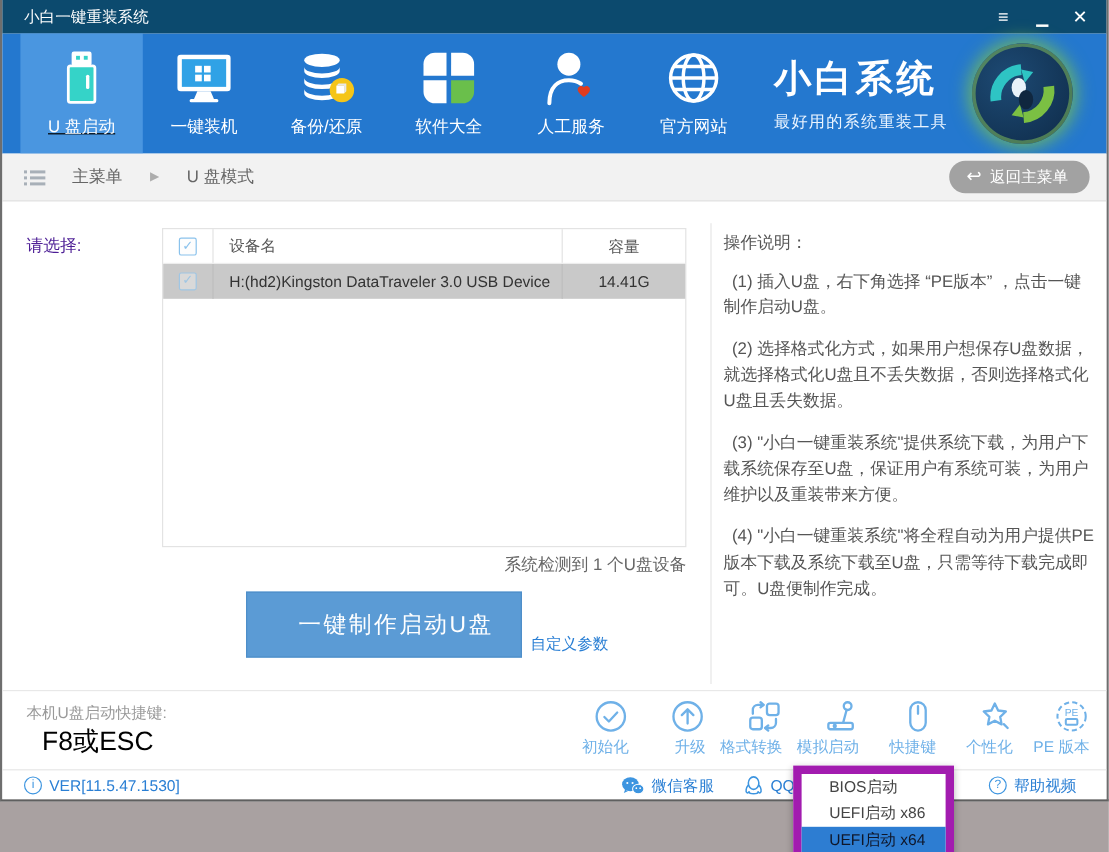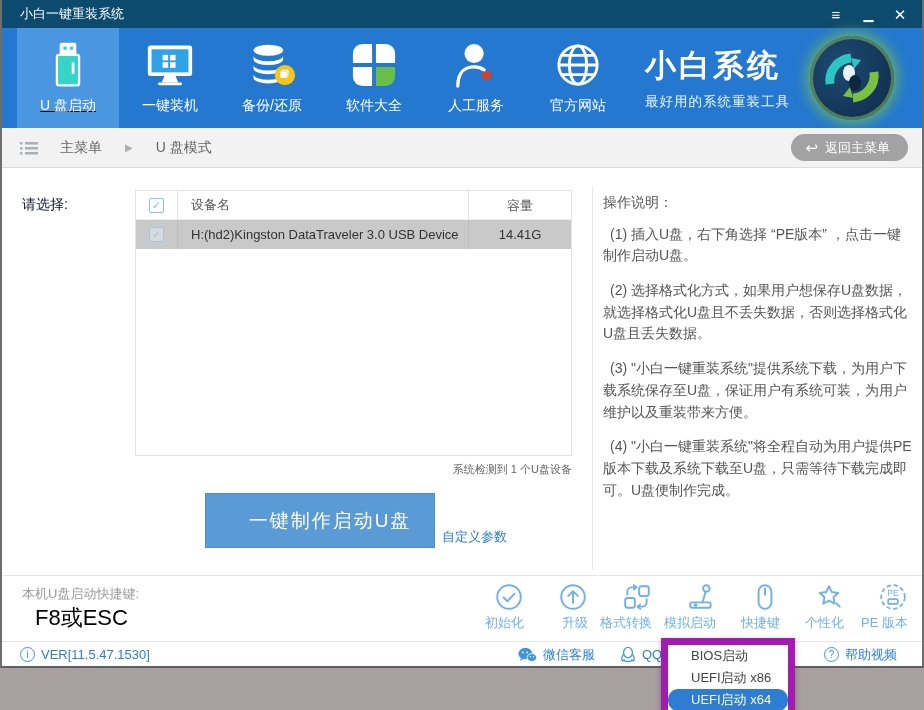--- a/index.html
+++ b/index.html
@@ -40,37 +40,37 @@
               border-bottom:1px solid #dcdcdc; display:flex; align-items:center; padding:0 14px 0 18px;gap:13px; }
   .crumb-text { color:#666; font-size:14px; margin-left:9px; }
   .crumb-sep { color:#adadad; font-size:10px; margin:0 10px; }
   .back-btn { margin-left:auto; background:#a2a2a2; color:#fff; border:none; border-radius:14px;
               height:27px; padding:0 18px 0 14px; font-size:13px; display:flex; align-items:center; gap:7px;
               cursor:pointer; font-family:inherit; }
   .back-btn .back-glyph { font-size:15px; line-height:1; }
 
   
   .content { position:absolute; left:0; top:168px; right:0; height:407px; background:#fff; }
-  .select-label { position:absolute; left:20px; top:28px; color:#0f172a; font-size:14px; }
+  .select-label { position:absolute; left:20px; top:28px; color:#4c1d95; font-size:14px; }
 
   .dev-table { position:absolute; left:133px; top:22px; width:437px; height:266px;
                border:1px solid #e3e3e3; background:#fff; font-size:13px; }
   .t-row { display:flex; align-items:center; height:29px; }
   .t-head { border-bottom:1px solid #ededed; color:#555; }
   .t-data { background:#c9c9c9; color:#333; }
   .col-cb { width:42px; display:flex; align-items:center; justify-content:center; border-right:1px solid #e3e3e3; height:100%; }
   .t-data .col-cb { border-right:1px solid #bdbdbd; }
   .col-name { flex:1; padding-left:13px; }
   .col-cap { width:103px; text-align:center; border-left:1px solid #e3e3e3; height:100%; line-height:29px; }
   .t-data .col-cap { border-left:1px solid #bdbdbd; }
   .cb { width:15px; height:15px; border:1px solid #8ac2ec; border-radius:2px; background:#fdfdfd;
         color:#8ac2ec; font-size:11px; line-height:13px; text-align:center; cursor:pointer; }
   .t-data .cb { background:#d9d9d9; border-color:#9fc6e4; color:#9fc6e4; }
 
-  .detect-text { position:absolute; left:300px; top:294px; width:270px; text-align:right; color:#666; font-size:11px; }
+  .detect-text { position:absolute; left:300px; top:294px; width:270px; text-align:right; color:#666; font-size:14px; }
 
   .make-btn { position:absolute; left:203px; top:325px; width:230px; height:55px; background:#5b9bd5;
               border:1px solid #4e8ec9; color:#fff; font-size:19px; letter-spacing:2px; cursor:pointer;
               font-family:inherit;padding-left:20px; }
   .custom-link { position:absolute; left:440px; top:360px; color:#2a7fd4; font-size:13px; text-decoration:none; cursor:pointer;text-align:right; }
 
   .v-divider { position:absolute; left:590px; top:18px; height:384px; border-left:1px solid #e7e7e7; }
 
   .instructions { position:absolute; left:601px; top:24px; width:309px; color:#555; font-size:14px; line-height:1.55; }
   .instructions .ins-title { margin-bottom:10px; }
@@ -92,21 +92,21 @@
               font-size:10px; line-height:13px; text-align:center; font-style:normal; }
   .st-version { left:18px; }
   .st-wechat { left:516px; }
   .st-qq { left:618px; }
   .st-help { left:822px; }
 
   
   .popup { position:absolute; left:661px; top:638px; width:134px; background:#fff;
            border:7px solid #a21caf; box-shadow:0 2px 6px rgba(0,0,0,.3); z-index:20; }
   .popup-item { height:22px; line-height:22px; padding-left:23px; font-size:13px; color:#444; cursor:pointer; }
-  .popup-item.selected { background:#2d7dd2; color:#fef9c3;border-radius:10px; }
+  .popup-item.selected { background:#2d7dd2; color:#0f172a; }
 
   svg { display:block; }
 </style>
 </head>
 <body>
 
 <div class="screen">
   <div class="window">
 
     <div class="titlebar">

